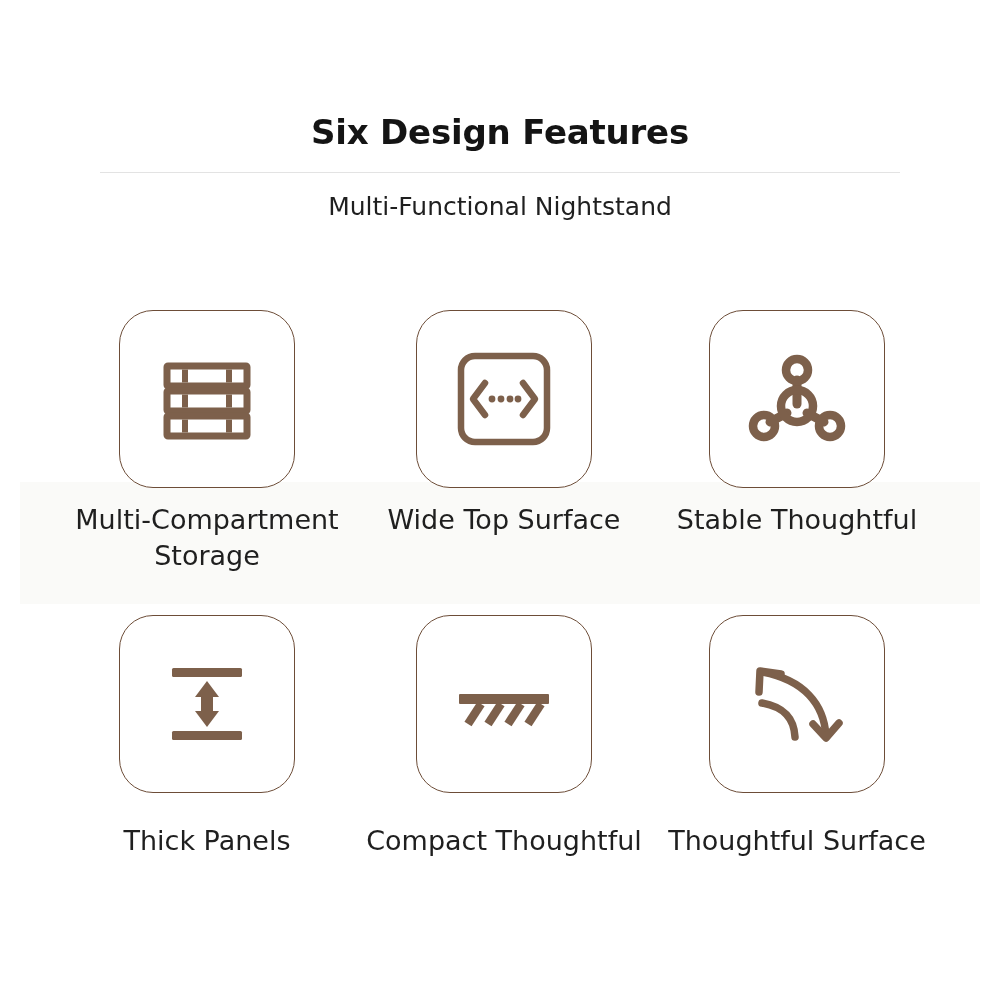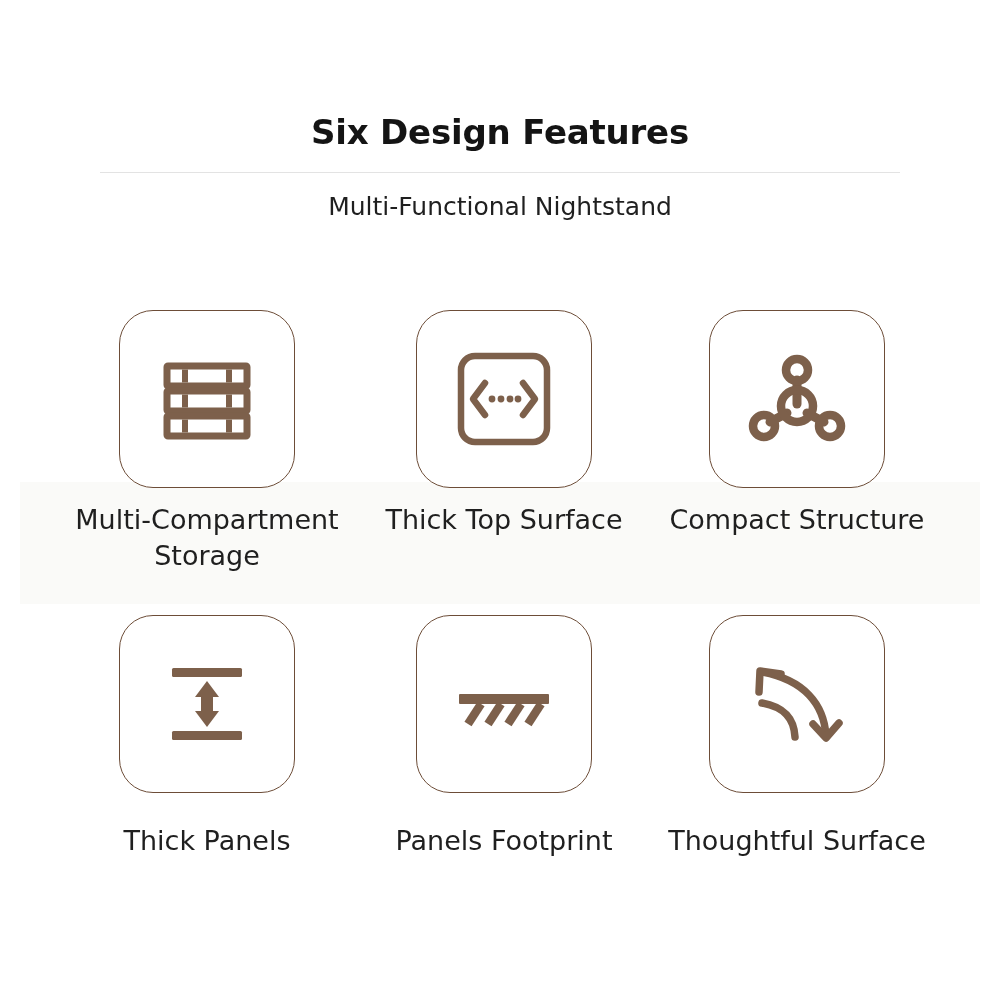--- a/index.html
+++ b/index.html
@@ -155,42 +155,42 @@
             </g>
             <g fill="#7d604b">
               <circle cx="40" cy="52" r="3.4"></circle>
               <circle cx="49" cy="52" r="3.4"></circle>
               <circle cx="58" cy="52" r="3.4"></circle>
               <circle cx="66" cy="52" r="3.4"></circle>
             </g>
           </svg>
         </span>
       </div>
-      <div class="caption">Thick Top Surface</div>
+      <div class="caption">Wide Top Surface</div>
     </div>
 
     <div class="cell r1 c3">
       <div class="tile">
         <span>
           <svg width="108" height="104" viewBox="0 0 108 104">
             <g stroke="#7d604b" stroke-width="9" stroke-linecap="round">
               <line x1="54" y1="33" x2="54" y2="57"></line>
               <line x1="44" y1="66" x2="27" y2="75"></line>
               <line x1="64" y1="66" x2="81" y2="75"></line>
             </g>
             <g fill="none" stroke="#7d604b" stroke-width="8.5">
               <circle cx="54" cy="59" r="16"></circle>
               <circle cx="54" cy="23" r="11"></circle>
               <circle cx="21" cy="79" r="11"></circle>
               <circle cx="87" cy="79" r="11"></circle>
             </g>
           </svg>
         </span>
       </div>
-      <div class="caption">Compact Structure</div>
+      <div class="caption">Stable Thoughtful</div>
     </div>
 
     <div class="cell r2 c1">
       <div class="tile">
         <span>
           <svg width="104" height="104" viewBox="0 0 104 104">
             <g fill="#7d604b">
               <rect x="17" y="16" width="70" height="9" rx="1.5"></rect>
               <rect x="17" y="79" width="70" height="9" rx="1.5"></rect>
               <polygon points="52,29 64,45 58,45 58,59 46,59 46,45 40,45"></polygon>
@@ -209,21 +209,21 @@
             <rect x="11" y="42" width="90" height="10" rx="1" fill="#7d604b"></rect>
             <g stroke="#7d604b" stroke-width="8.5" stroke-linecap="butt">
               <line x1="33" y1="52" x2="20" y2="72"></line>
               <line x1="53" y1="52" x2="40" y2="72"></line>
               <line x1="73" y1="52" x2="60" y2="72"></line>
               <line x1="93" y1="52" x2="80" y2="72"></line>
             </g>
           </svg>
         </span>
       </div>
-      <div class="caption">Panels Footprint</div>
+      <div class="caption">Compact Thoughtful</div>
     </div>
 
     <div class="cell r2 c3">
       <div class="tile">
         <span>
           <svg width="110" height="104" viewBox="0 0 110 104">
             <g fill="none" stroke="#7d604b" stroke-width="7.5" stroke-linecap="round" stroke-linejoin="round">
               <path d="M20 20 C 62 28, 82 52, 84 84"></path>
               <polyline points="17,40 18,19 39,22"></polyline>
               <polyline points="71,72 84,86 97,71"></polyline>

